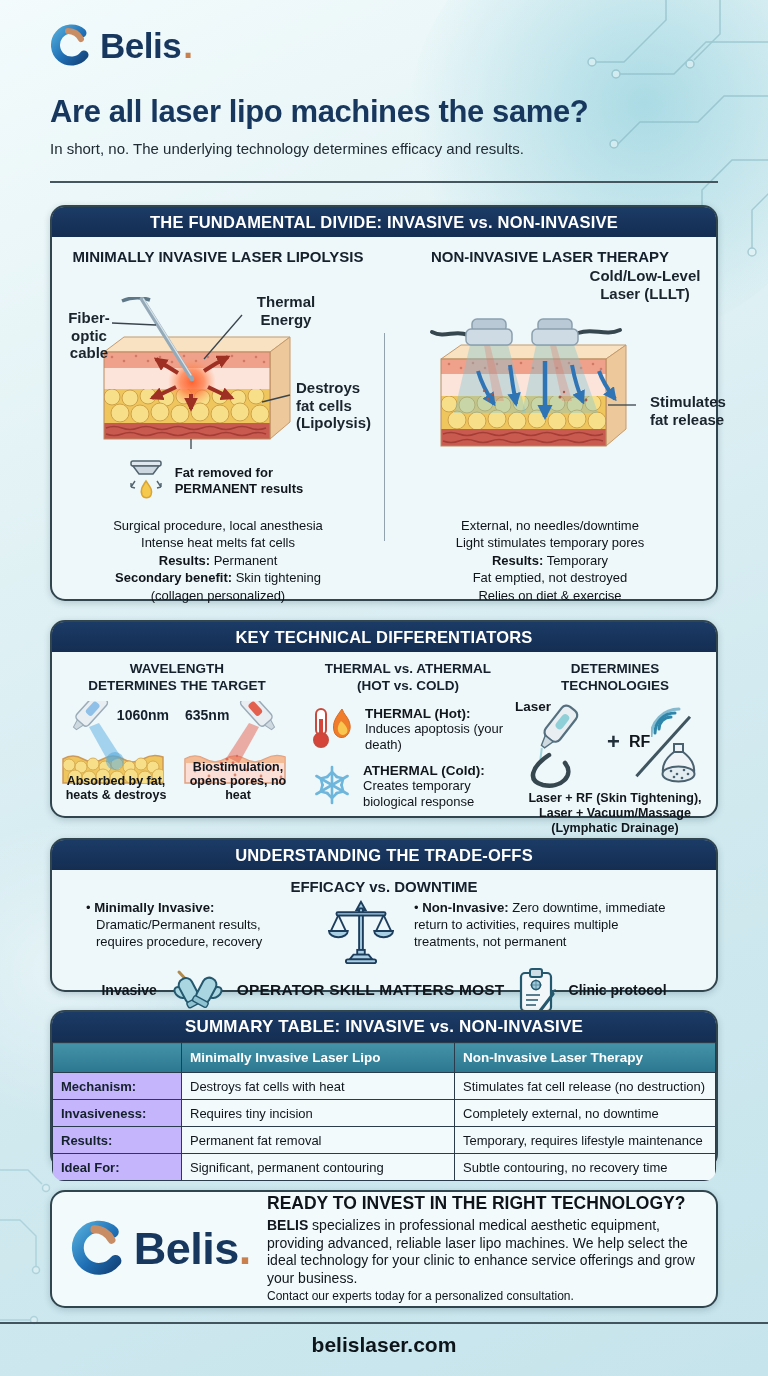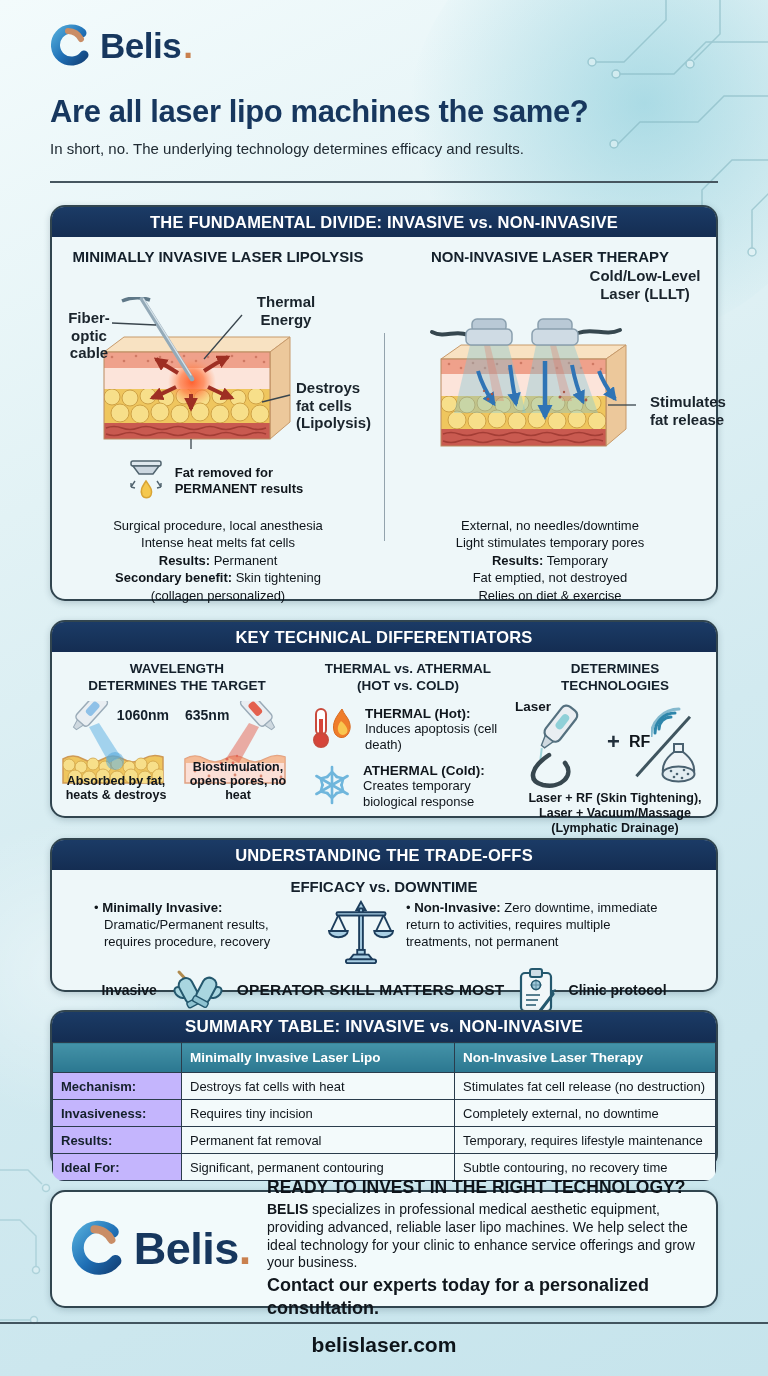--- a/index.html
+++ b/index.html
@@ -44,21 +44,21 @@
   .mini{position:relative;width:118px;height:104px;}
   .mini .nm{position:absolute;top:8px;font-size:14px;font-weight:800;color:#14202b;}
   .mini-cap{position:absolute;bottom:0;width:100%;text-align:center;font-size:12.5px;font-weight:700;line-height:1.15;}
   .therm-row{display:flex;gap:9px;margin:11px 0 0 0;align-items:flex-start;width:196px;}
   .therm-txt b{display:block;font-size:13.5px;font-weight:800;}
   .therm-txt span{font-size:13px;line-height:1.22;display:block;width:140px;}
   .combo-art{position:relative;width:208px;height:94px;margin-top:2px;}
   .combo-cap{width:206px;text-align:center;font-size:12.5px;font-weight:700;line-height:1.22;}
   
   .eff-sub{text-align:center;font-weight:800;font-size:15px;margin-top:8px;color:#14202b;}
-  .trade-row{display:flex;justify-content:center;align-items:flex-start;gap:10px;margin-top:4px;}
+  .trade-row{display:flex;justify-content:center;align-items:flex-start;gap:18px;margin-top:4px;}
   .trade-blk{font-size:13px;line-height:1.3;}
   .trade-blk b{font-size:13.2px;}
   .skill-row{display:flex;align-items:center;justify-content:center;gap:12px;margin-top:2px;}
   .skill-side{font-size:14px;font-weight:700;}
   .skill-main{font-size:15.5px;font-weight:800;letter-spacing:.2px;}
   
   .tbl-wrap{border-radius:0 0 12px 12px;overflow:hidden;}
   table.sum{width:100%;border-collapse:collapse;font-size:13px;}
   table.sum td,table.sum th{border:1.5px solid #2a3c4c;padding:3px 8px;}
   table.sum tr.thead th{background:linear-gradient(180deg,#4493a8,#2b7790);color:#fff;
@@ -67,21 +67,21 @@
   table.sum td.dc{background:#f3fafb;height:20px;}
   table.sum td.c2{width:256px;}
   
   #cta-card{display:flex;align-items:center;}
   #logo-cta{position:relative;left:0;top:0;width:215px;justify-content:center;}
   #logo-cta .logo-name{font-size:45px;}
   #logo-cta .logo-dot{font-size:45px;}
   .cta-txt{width:440px;}
   .cta-h{font-size:17.5px;font-weight:800;color:#0e141a;margin:0 0 3px 0;}
   .cta-p{font-size:14px;line-height:1.26;margin:0;}
-  .cta-p2{font-size:18px;line-height:1.3;margin:2px 0 0 0;font-weight:700;}
+  .cta-p2{font-size:12px;line-height:1.3;margin:2px 0 0 0;font-weight:400;}
   
   .bline{position:absolute;left:0;top:1322px;width:768px;height:2px;background:#42555f;}
   .burl{position:absolute;left:0;top:1333px;width:768px;text-align:center;font-size:21px;
         font-weight:700;color:#0d141a;}
   .icn{display:inline-block;line-height:0;}
 </style>
 </head>
 <body>
 
 <div id="page">
@@ -440,21 +440,21 @@
             <svg width="46" height="42" viewBox="0 0 46 42">
               <rect x="6" y="3" width="10" height="26" rx="5" fill="#fff" stroke="#c94a3c" stroke-width="2"></rect>
               <rect x="9" y="13" width="4" height="15" fill="#d6453a"></rect>
               <circle cx="11" cy="34" r="7" fill="#d6453a" stroke="#c94a3c" stroke-width="2"></circle>
               <path d="M32,3 C26,11 22,17 24,25 C25.5,32 34,34 38,28 C42,22 40,15 36,10 C34.5,8 33,5.5 32,3 Z" fill="#ef7d2b" stroke="#d96a1f"></path>
               <path d="M31,15 C28,19 27,22 28.5,26 C30,29.5 35,30 37,26.5 C38.6,23.6 36,19 31,15 Z" fill="#f9c64f"></path>
             </svg>
           </span>
           <div class="therm-txt">
             <b>THERMAL (Hot):</b>
-              <span>Induces apoptosis (cell death)</span>
+              <span>Induces apoptosis (your death)</span>
           </div>
         </div>
         <div class="therm-row">
           <span class="icn">
             <svg width="44" height="44" viewBox="0 0 44 44">
               <defs>
                   <g id="sf" stroke="#6fb6dc" stroke-width="2.6" stroke-linecap="round">
                 <line x1="22" y1="4" x2="22" y2="40"></line>
                 <path d="M22,9 L17,14 M22,9 L27,14 M22,35 L17,30 M22,35 L27,30" fill="none"></path>
               </g>

